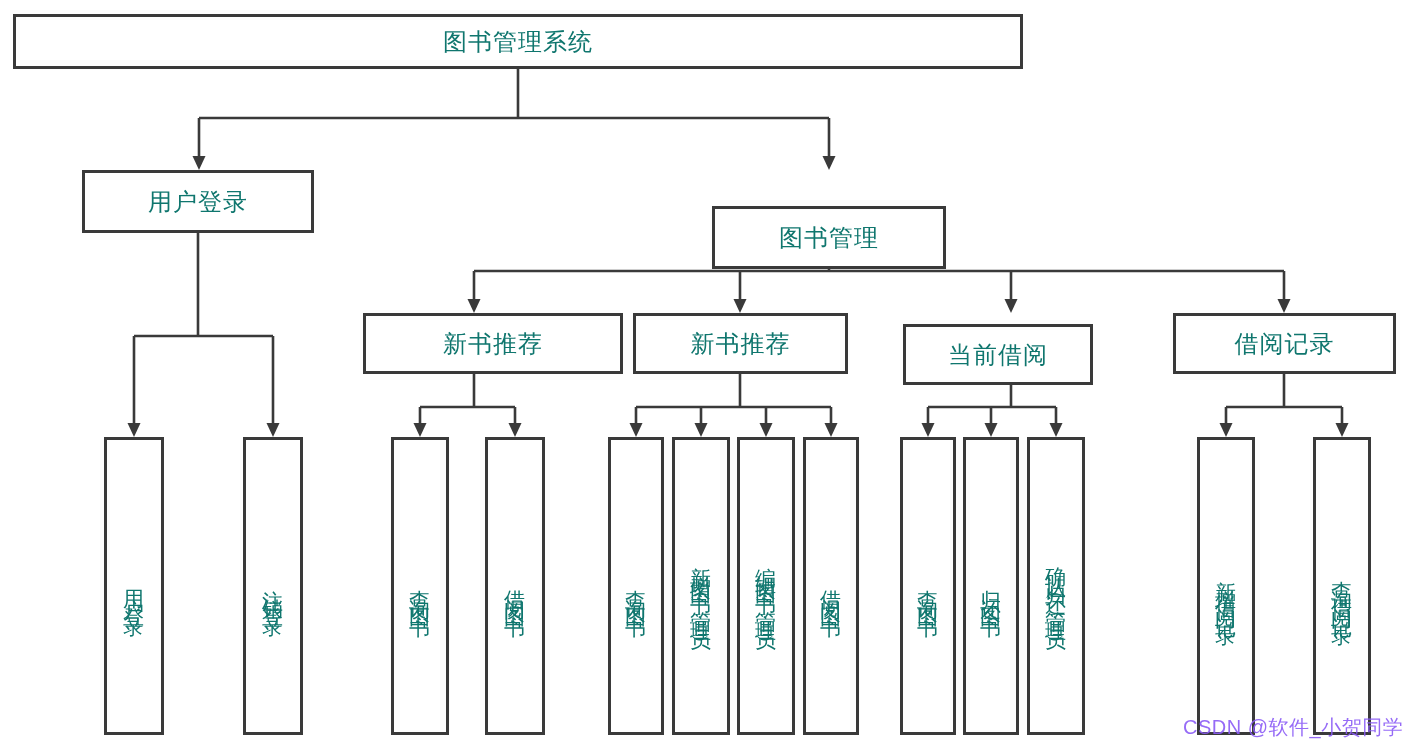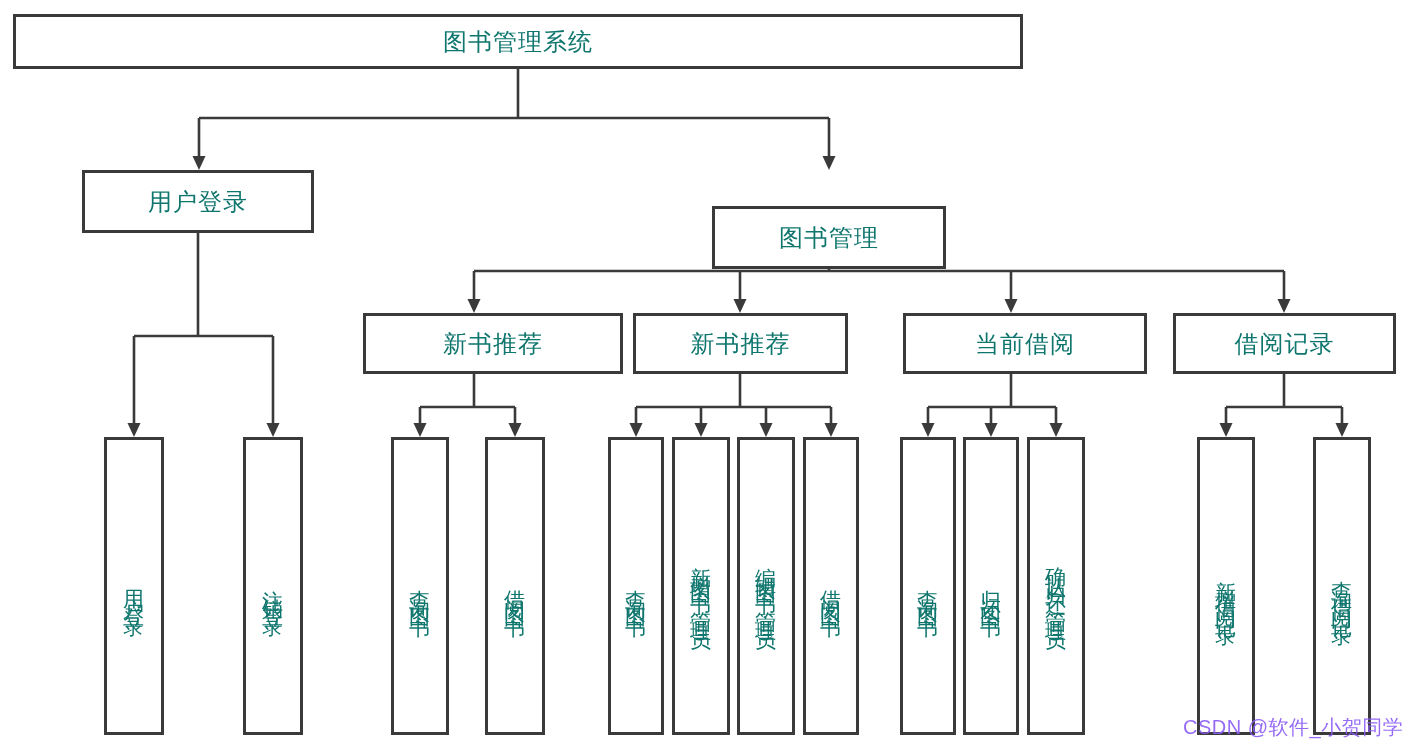--- a/index.html
+++ b/index.html
@@ -103,21 +103,21 @@
     </g>
   </svg>
 
   <div class="node h" style="left:13px; top:14px; width:1010px; height:55px;">图书管理系统</div>
 
   <div class="node h" style="left:82px; top:170px; width:232px; height:63px;">用户登录</div>
   <div class="node h" style="left:712px; top:170px; width:234px; height:63px;margin-top:36px;">图书管理</div>
 
   <div class="node h" style="left:363px; top:313px; width:260px; height:61px;">新书推荐</div>
   <div class="node h" style="left:633px; top:313px; width:215px; height:61px;">新书推荐</div>
-  <div class="node h" style="left:903px; top:313px; width:244px; height:61px;">当前借阅</div>
+  <div class="node h" style="left:903px; top:324px; width:190px; height:61px;">当前借阅</div>
   <div class="node h" style="left:1173px; top:313px; width:223px; height:61px;">借阅记录</div>
 
   <div class="node v" style="left:104px; top:437px; width:60px; height:298px;">
     <span>用户登录</span>
   </div>
   <div class="node v" style="left:243px; top:437px; width:60px; height:298px;">
     <span>注销登录</span>
   </div>
 
   <div class="node v" style="left:391px; top:437px; width:58px; height:298px;">

